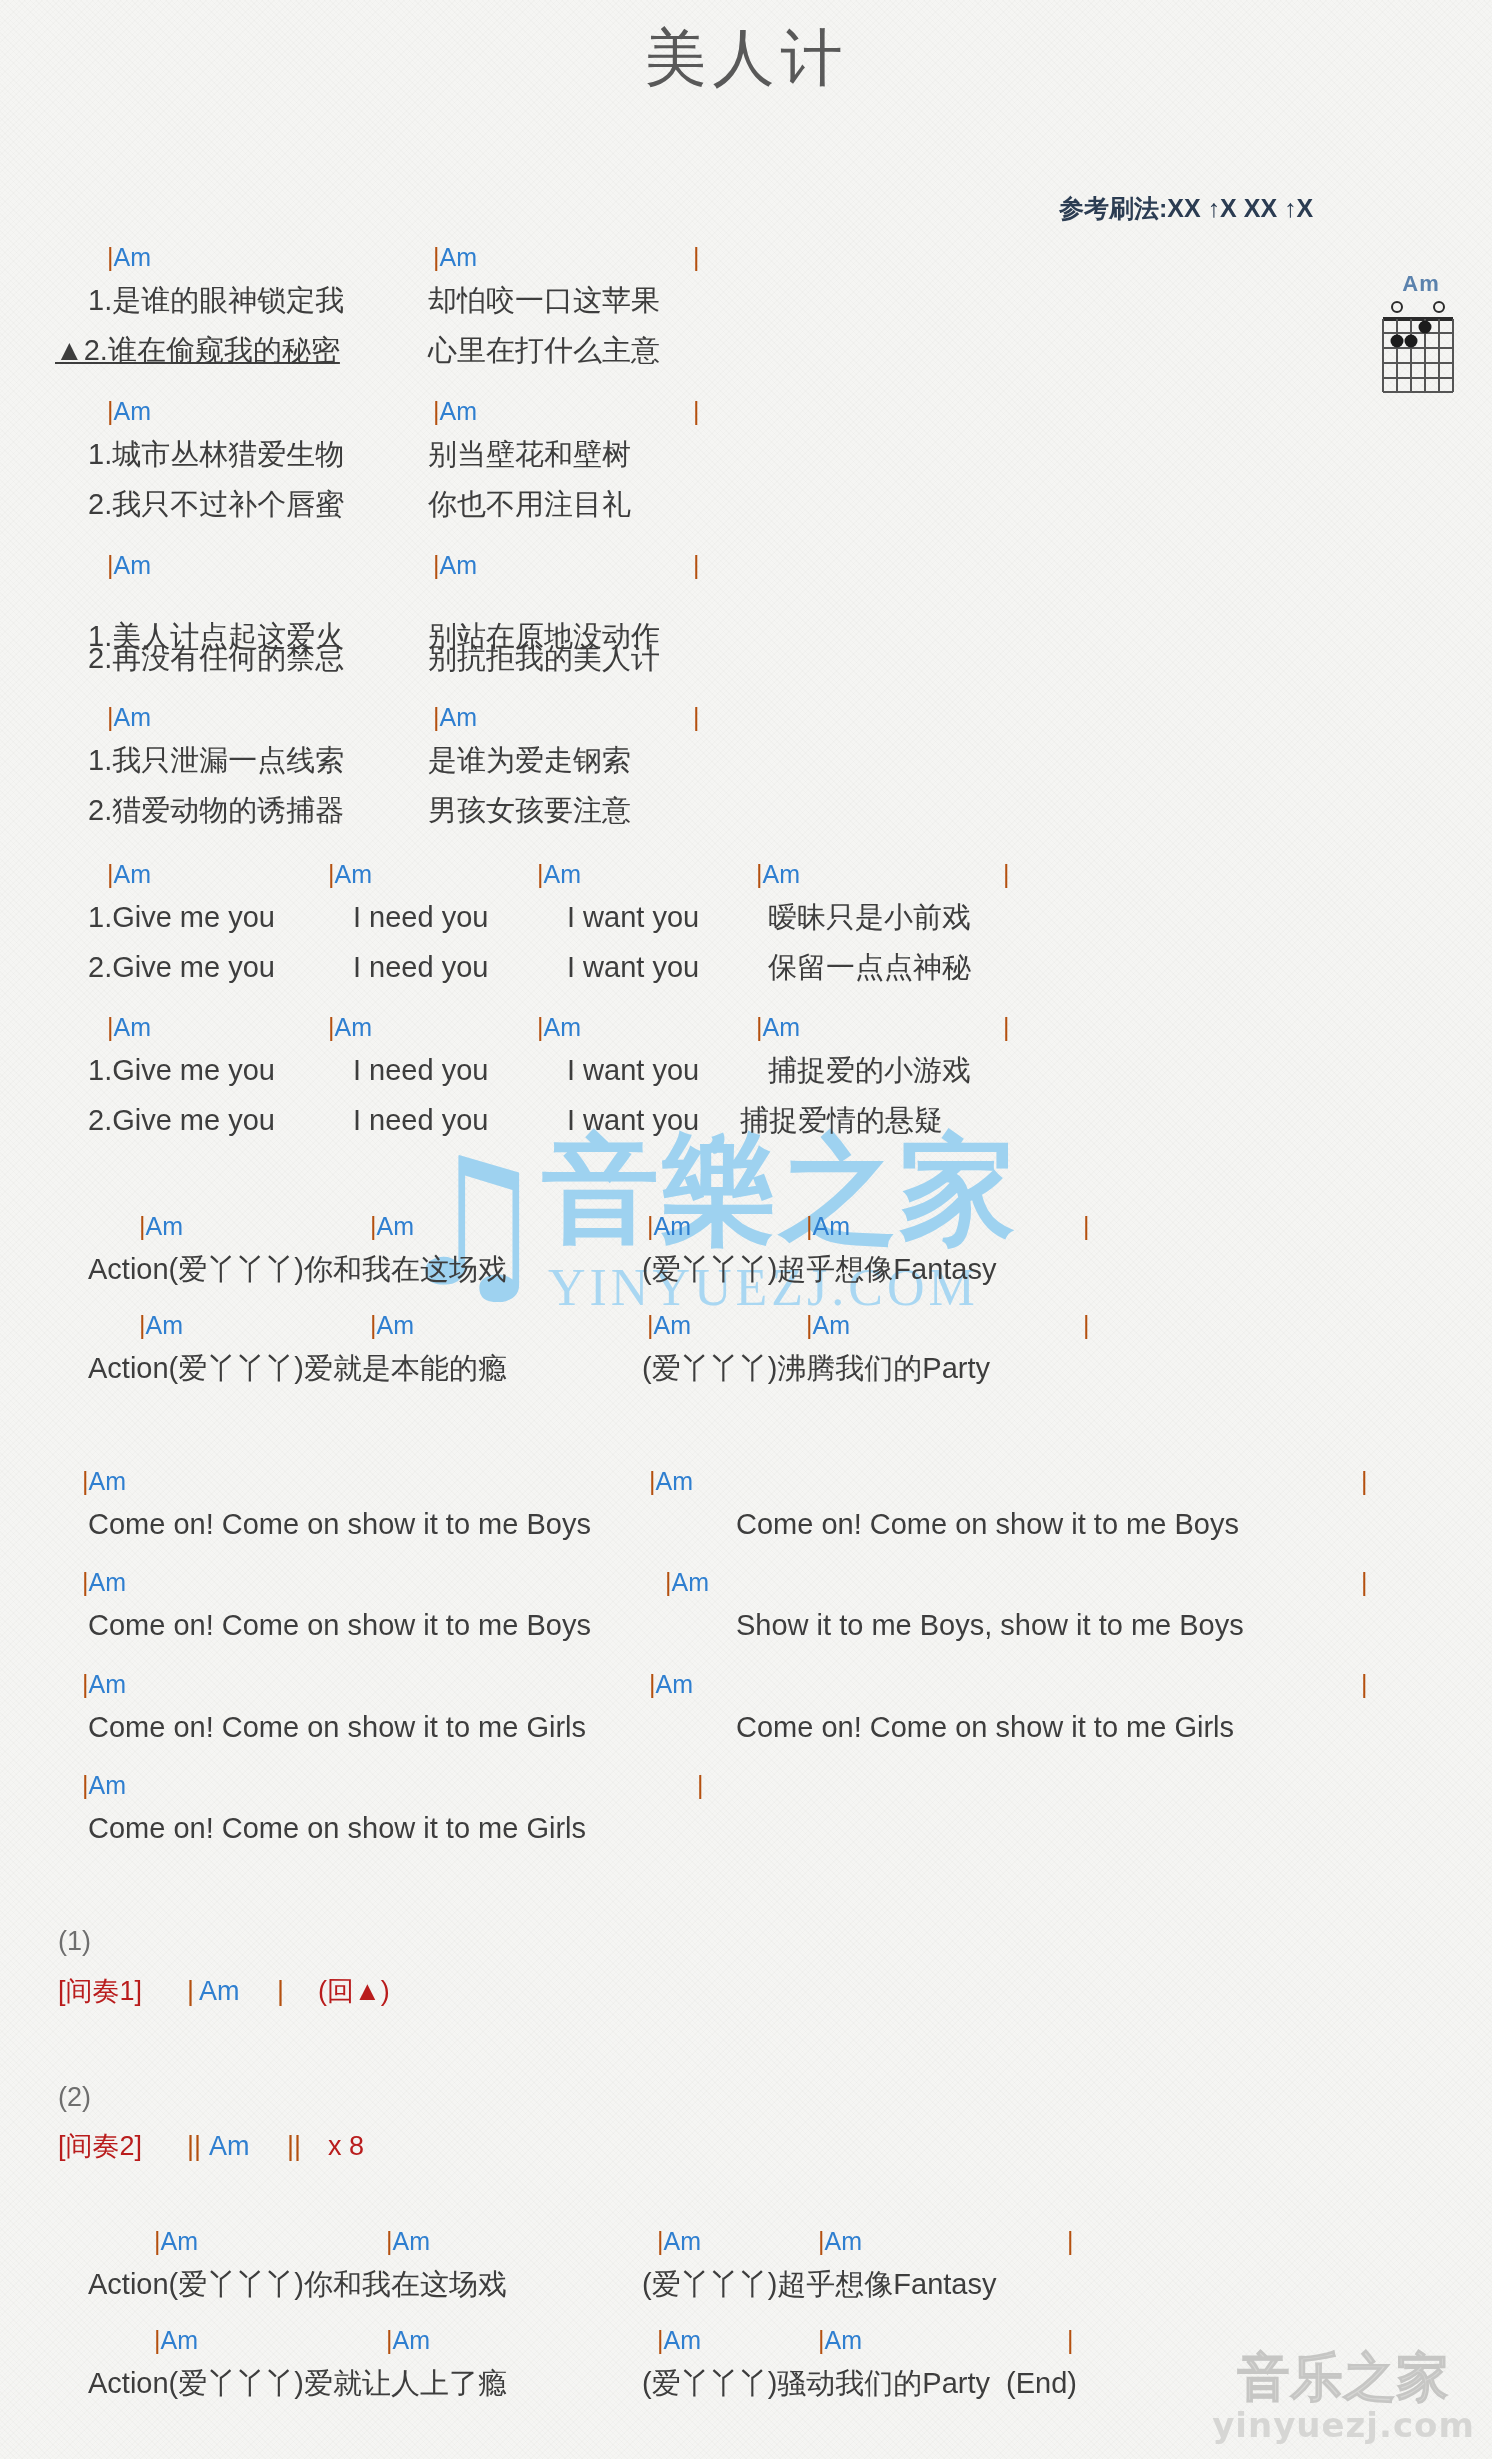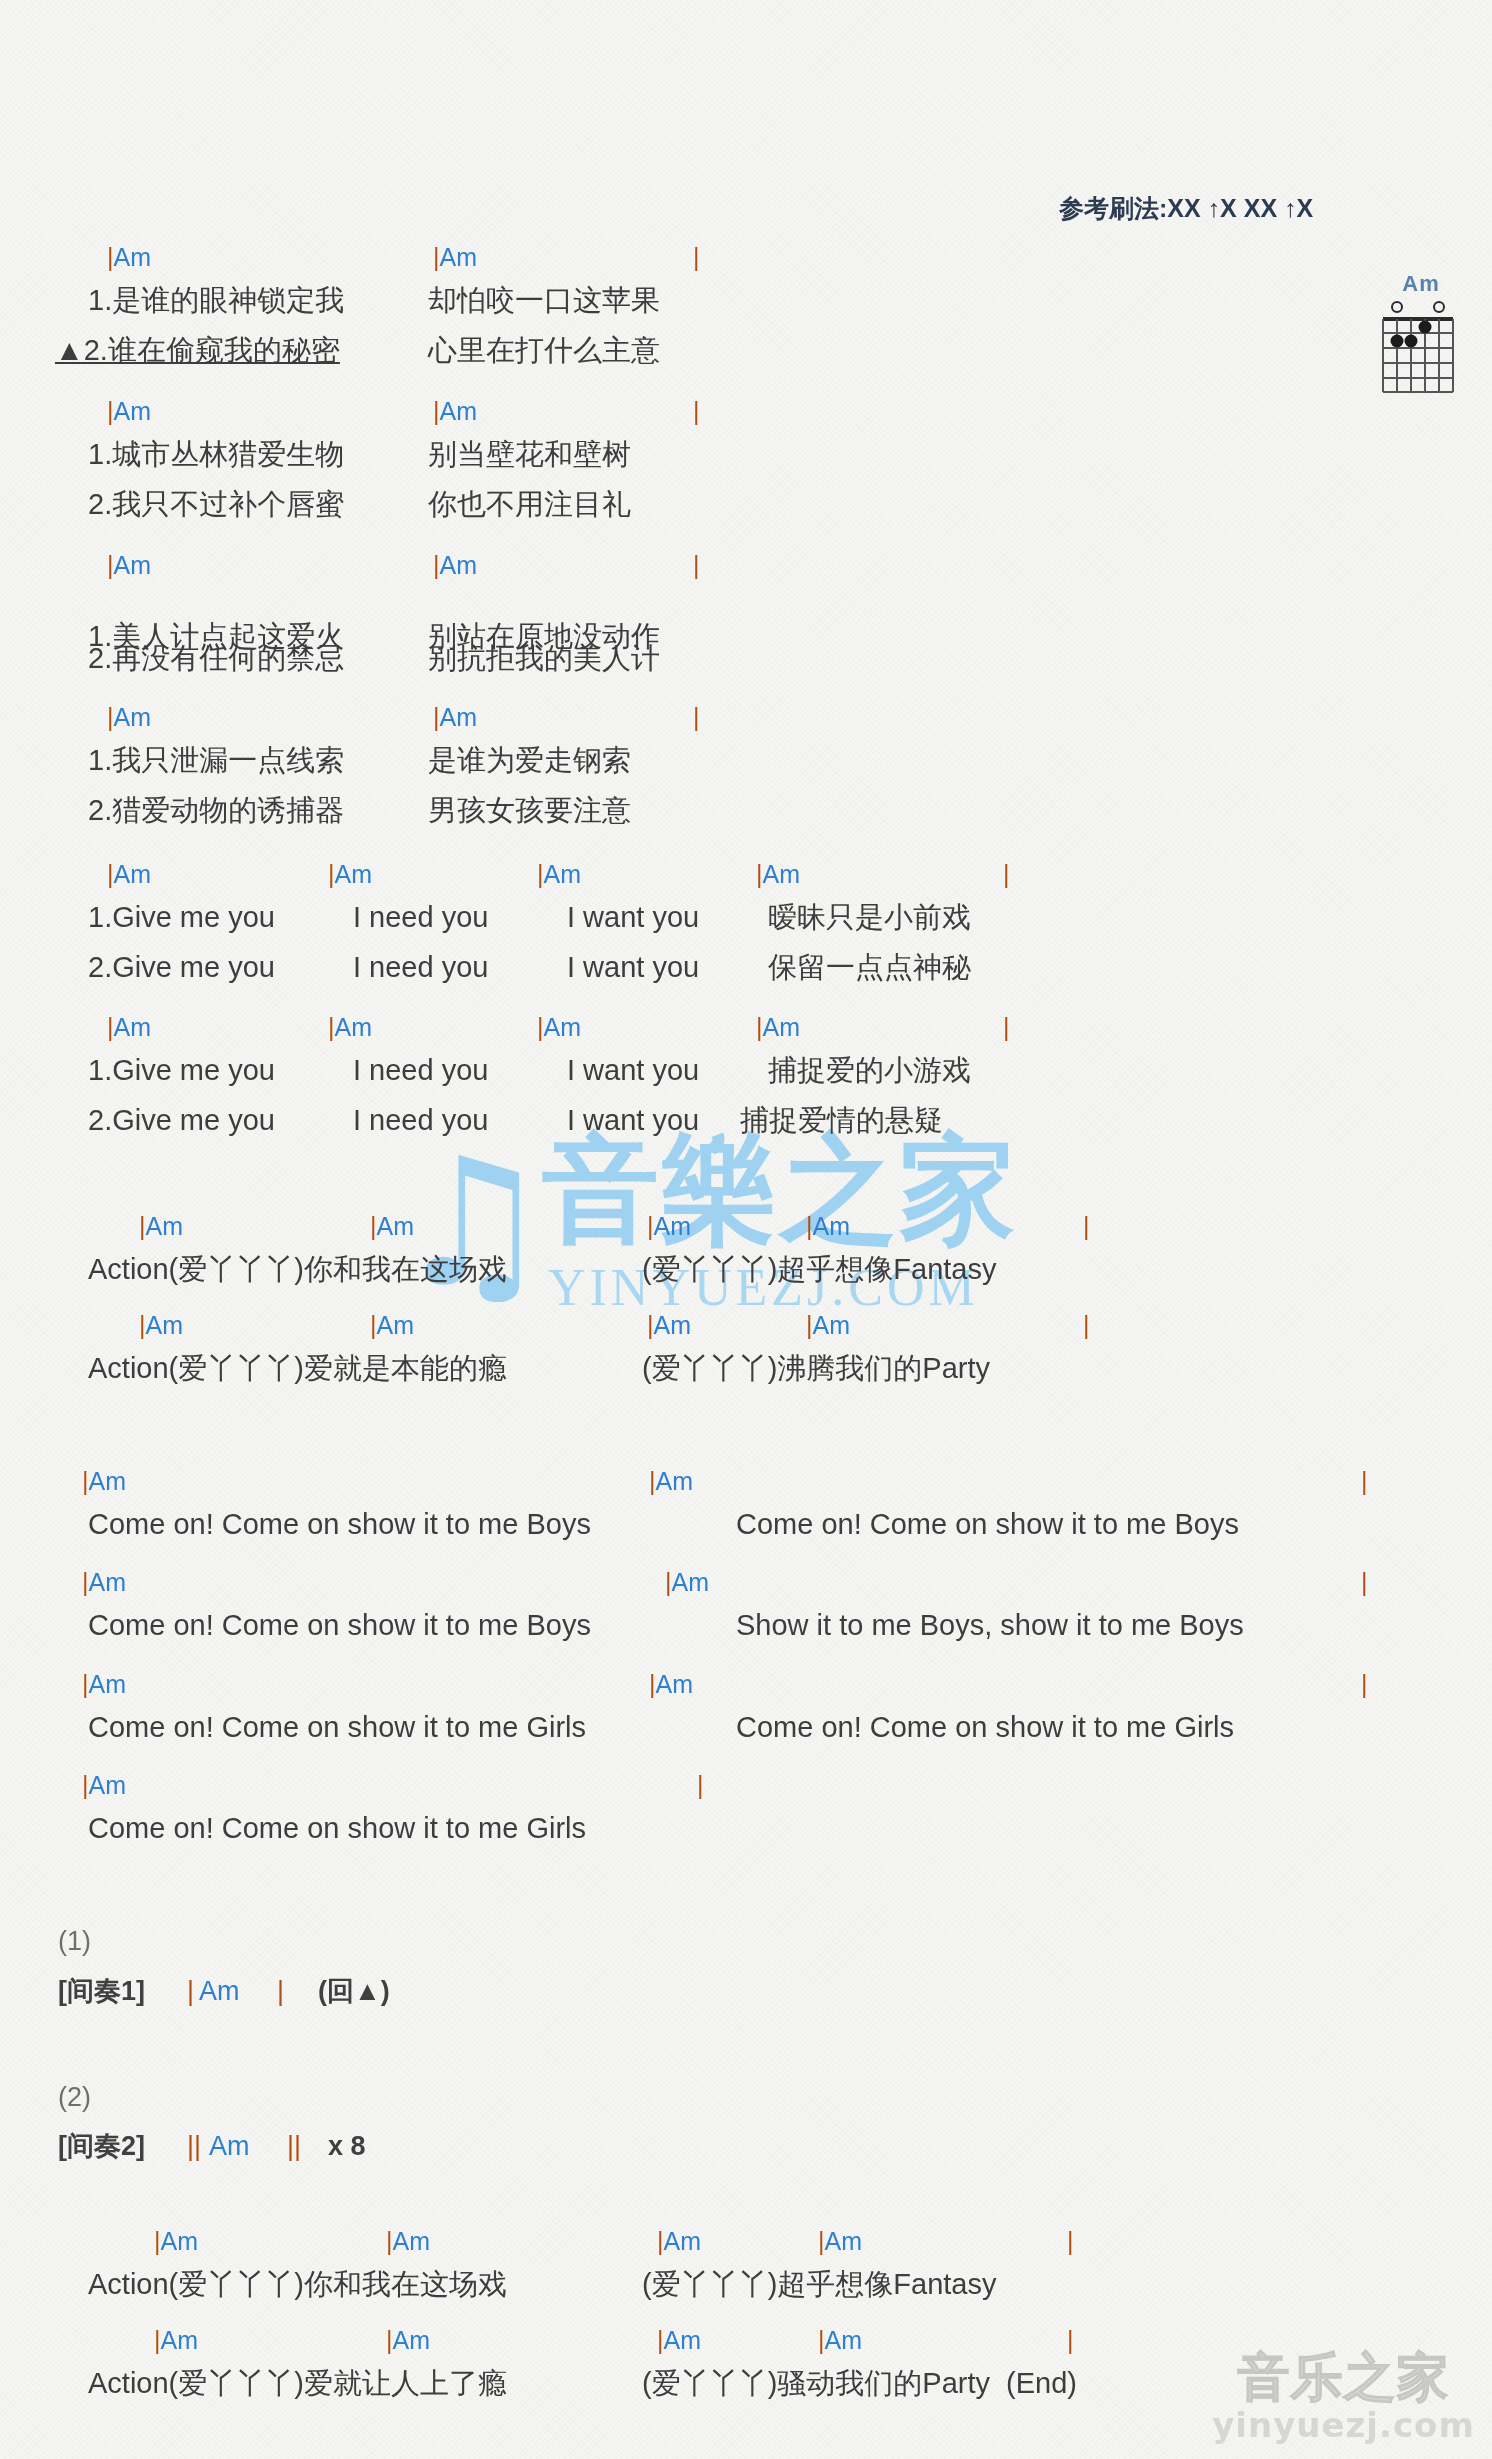--- a/index.html
+++ b/index.html
@@ -119,35 +119,36 @@
   .chordline .ch  { color: #2f7fd0; }
 
   .lyricline {
     font-size: 29px; line-height: 42px; color: #3d3d3d;
     font-family: "Liberation Sans", "DejaVu Sans", sans-serif;
   }
 
   .plainline { font-size: 27px; line-height: 42px; color: #3d3d3d; }
   .plainline .bar  { color: #b4500f; }
   .plainline .ch   { color: #2f7fd0; }
-  .plainline .mark { color: #404040; font-weight: bold; }
+  .plainline .mark { color: #b91c1c; font-weight: normal; }
   .plainline .num  { color: #6e6e6e; }
 </style>
 </head>
 <body>
 
 <div class="wm-center">
   <div class="wm-note">♫</div>
   <div class="wm-cjk">音樂之家</div>
   <div class="wm-url">YINYUEZJ.COM</div>
 </div>
 
 <div class="header">
 
 
+  <div class="song-title">美人计</div>
 
 
   <div class="strum">参考刷法:XX ↑X XX ↑X</div>
 </div>
 
 <div class="chordbox">
   <div class="cname">Am</div>
   <svg width="84" height="96" viewBox="0 0 84 96">
 
     <circle cx="18" cy="7" r="5" fill="none" stroke="#2b2b2b" stroke-width="2"></circle>

